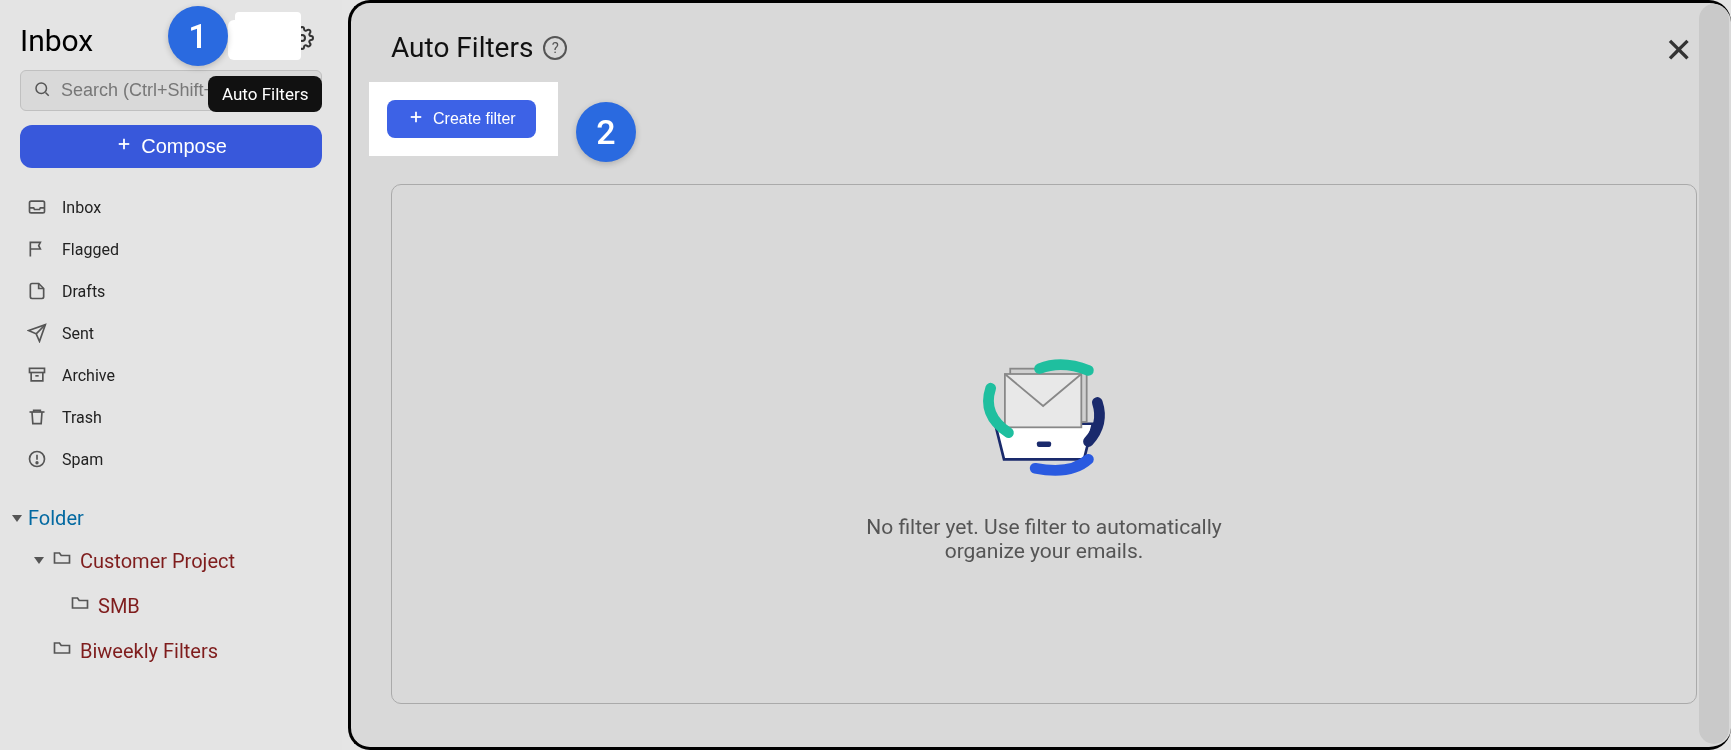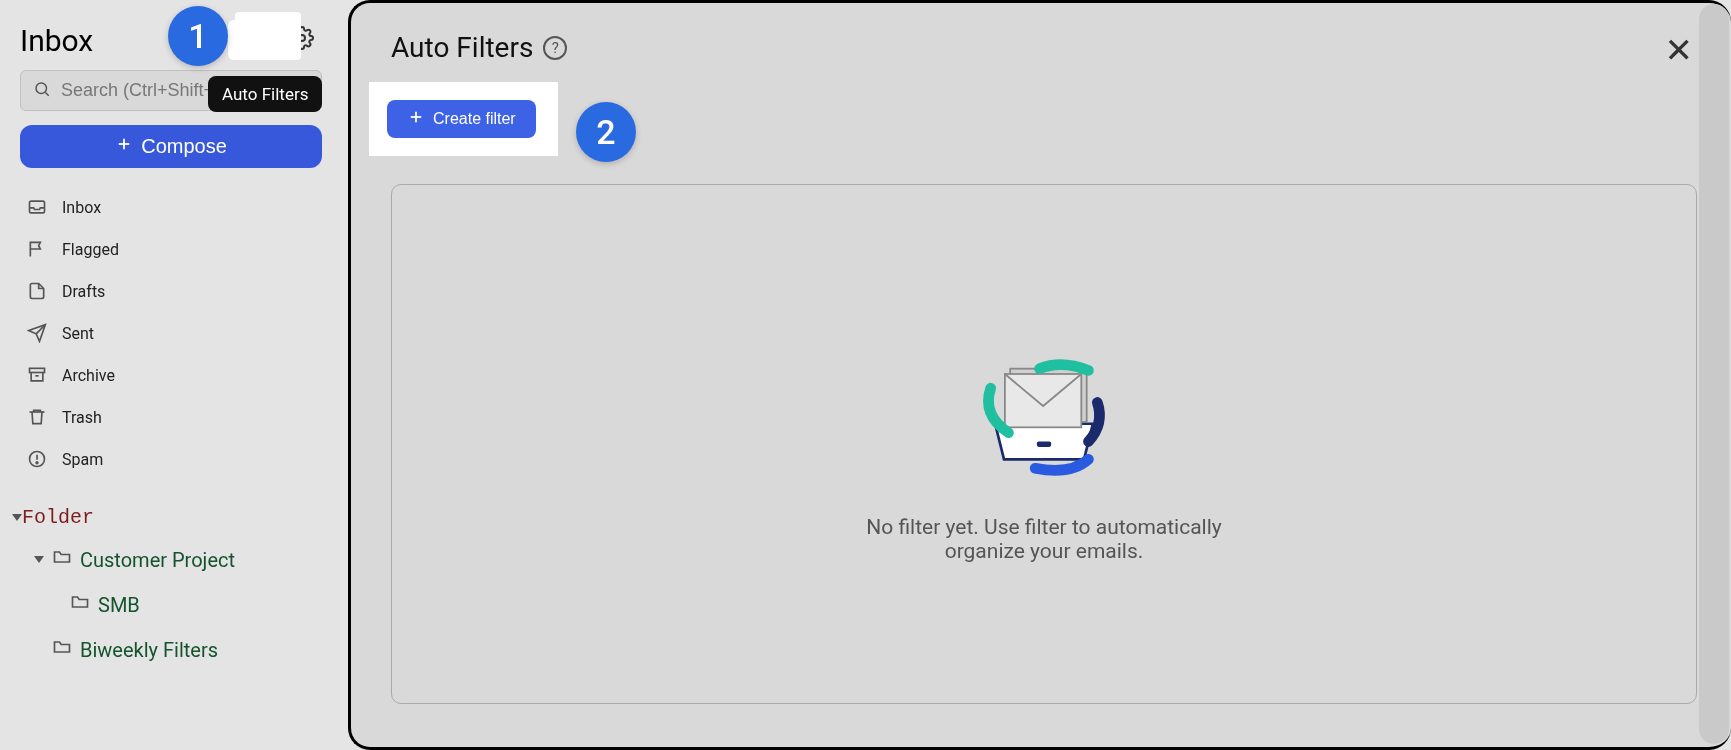--- a/index.html
+++ b/index.html
@@ -87,33 +87,33 @@
     cursor: pointer;
     border-radius: 4px;
   }
   .nav-item .iconbox {
     width: 22px; height: 22px; display: inline-flex; align-items: center; justify-content: center;
     color: #555;
   }
   .folder-header {
     display: flex;
     align-items: center;
+    gap: 6px;
     padding: 12px 4px 8px 0;
     font-size: 20px;
-    color: #7f1d1d;
+    color: #0369a1;
     margin-top: 14px;
-    font-family: Liberation Mono, monospace;
   }
   .folder-item {
     display: flex;
     align-items: center;
     gap: 8px;
     padding: 10px 0 10px 22px;
     font-size: 20px;
-    color: #14532d;
+    color: #7f1d1d;
     cursor: pointer;
   }
   .folder-item.level2 { padding-left: 58px; }
   .triangle {
     width: 0; height: 0;
     border-left: 5px solid transparent;
     border-right: 5px solid transparent;
     border-top: 7px solid #555;
   }
   .iconbox svg { width: 20px; height: 20px; }

